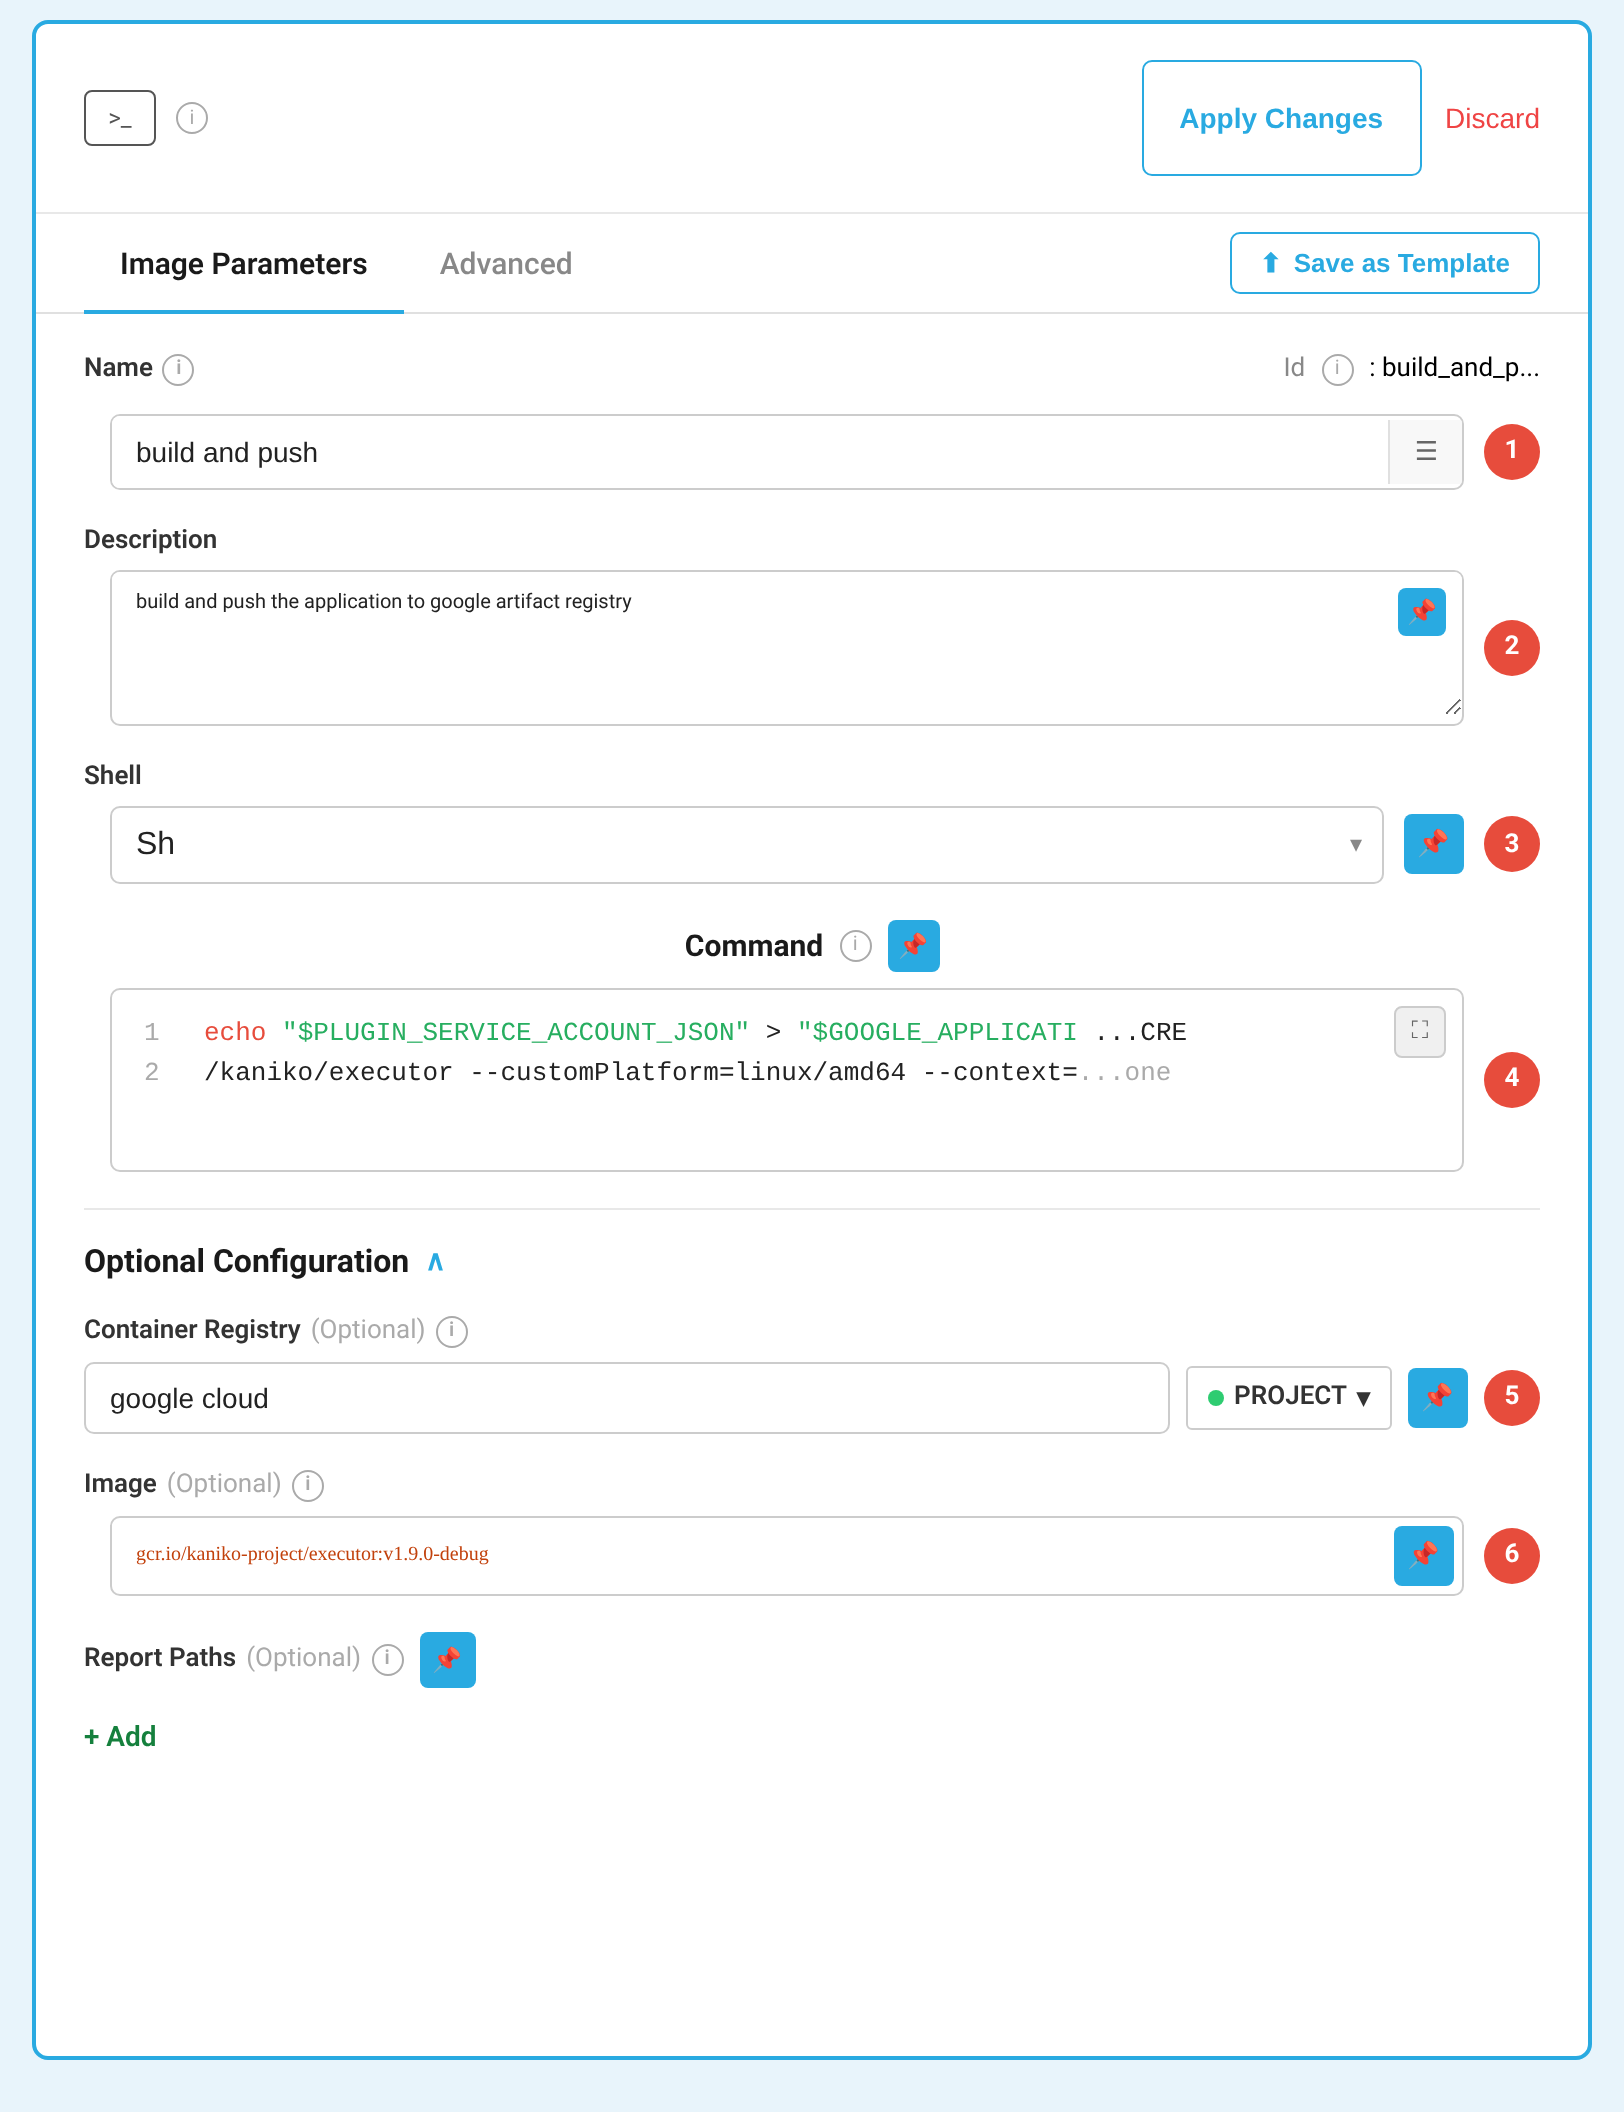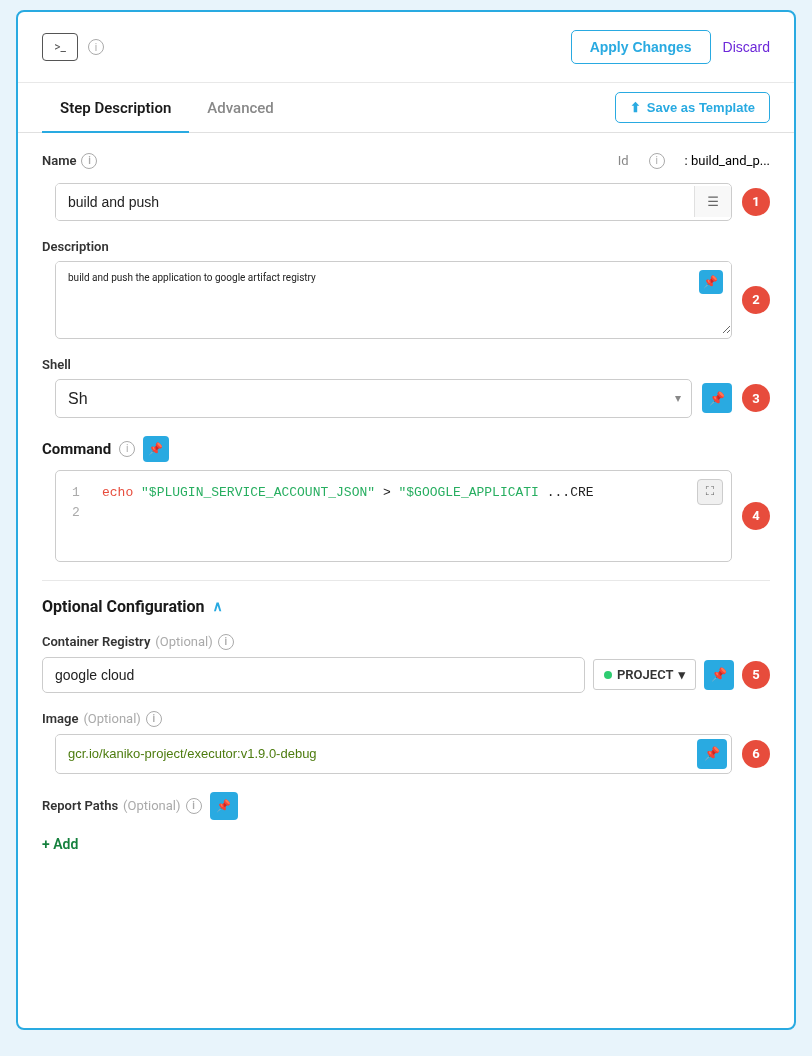--- a/index.html
+++ b/index.html
@@ -63,30 +63,30 @@
     }
     .header-actions {
       display: flex;
       align-items: center;
       gap: 12px;
     }
     .btn-apply {
       background: #fff;
       border: 1.5px solid #29aae1;
       color: #29aae1;
-      padding: 8px 18px;
+      padding: 20px 18px;
       border-radius: 5px;
       font-size: 14px;
       font-weight: 600;
       cursor: pointer;
     }
     .btn-discard {
       background: transparent;
       border: none;
-      color: #6d28d9;
+      color: #ef4444;
       font-size: 14px;
       font-weight: 500;
       cursor: pointer;
     }
     .tabs {
       display: flex;
       align-items: center;
       justify-content: space-between;
       padding: 0 24px;
       border-bottom: 1.5px solid #e0e0e0;
@@ -151,21 +151,21 @@
       display: flex;
       align-items: baseline;
       justify-content: space-between;
       margin-bottom: 7px;
     }
     .id-label {
       font-size: 13px;
       color: #888;
       display: flex;
       align-items: center;
-      gap: 20px;
+      gap: 8px;
     }
     .id-value {
       color: #000000;
       font-size: 13px;
     }
     .input-with-icon {
       flex: 1;
       display: flex;
       align-items: center;
       border: 1.5px solid #ccc;
@@ -275,20 +275,21 @@
       flex-shrink: 0;
     }
     .command-section {
       margin-bottom: 18px;
     }
     .command-label-row {
       display: flex;
       align-items: center;
       gap: 8px;
       margin-bottom: 8px;
+      justify-content: center;
     }
     .command-label {
       font-size: 15px;
       font-weight: 700;
       color: #1a1a1a;
     }
     .code-editor {
       border: 1.5px solid #ccc;
       border-radius: 5px;
       background: #fff;
@@ -390,22 +391,23 @@
       border-radius: 5px;
       background: #fff;
       overflow: hidden;
       flex: 1;
     }
     .image-input-wrap input {
       flex: 1;
       border: none;
       outline: none;
       padding: 10px 12px;
-      font-size: 13px;
-      color: #4d7c0f;
+      font-size: 10px;
+      color: #c2410c;
+      font-family: Liberation Serif, serif;
     }
     .report-row {
       display: flex;
       align-items: center;
       gap: 8px;
       margin-bottom: 14px;
     }
     .add-link {
       color: #15803d;
       font-size: 14px;
@@ -438,21 +440,21 @@
     </div>
     <div class="header-actions">
       <button class="btn-apply">Apply Changes</button>
       <button class="btn-discard">Discard</button>
     </div>
   </div>
 
   <div class="tabs">
     <div class="tabs-left">
       <div class="tab active">
-        <span>Step Description</span>
+        <span>Image Parameters</span>
       </div>
       <div class="tab">
         <span>Advanced</span>
       </div>
     </div>
     <button class="btn-template">
       <span>⬆</span>
       <span>Save as Template</span>
     </button>
   </div>
@@ -539,20 +541,23 @@
               <span class="code-normal">
                 <span class="code-keyword">echo</span>
                 <span class="code-string"> "$PLUGIN_SERVICE_ACCOUNT_JSON"</span>
                 <span> &gt; </span>
                 <span class="code-string">"$GOOGLE_APPLICATI</span>
                 <span>...CRE</span>
               </span>
             </div>
             <div class="code-line">
               <span class="line-num">2</span>
+              <span class="code-normal">
+                /kaniko/executor --customPlatform=linux/amd64 --context=<span style="color:#aaa">...one</span>
+              </span>
             </div>
           </div>
           <div class="expand-btn">
             <span>⛶</span>
           </div>
         </div>
         <div class="circle-num">4</div>
       </div>
     </div>
 

